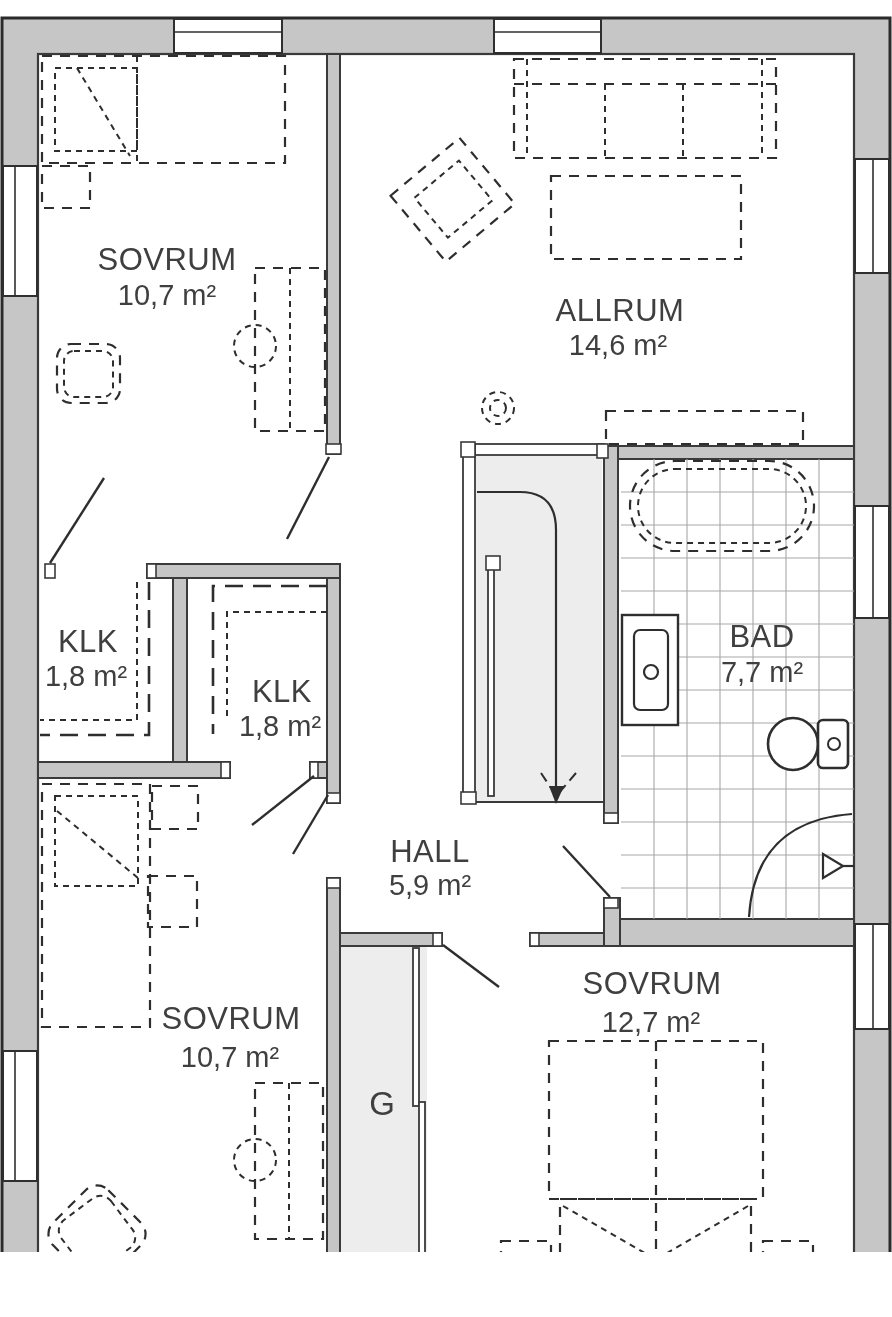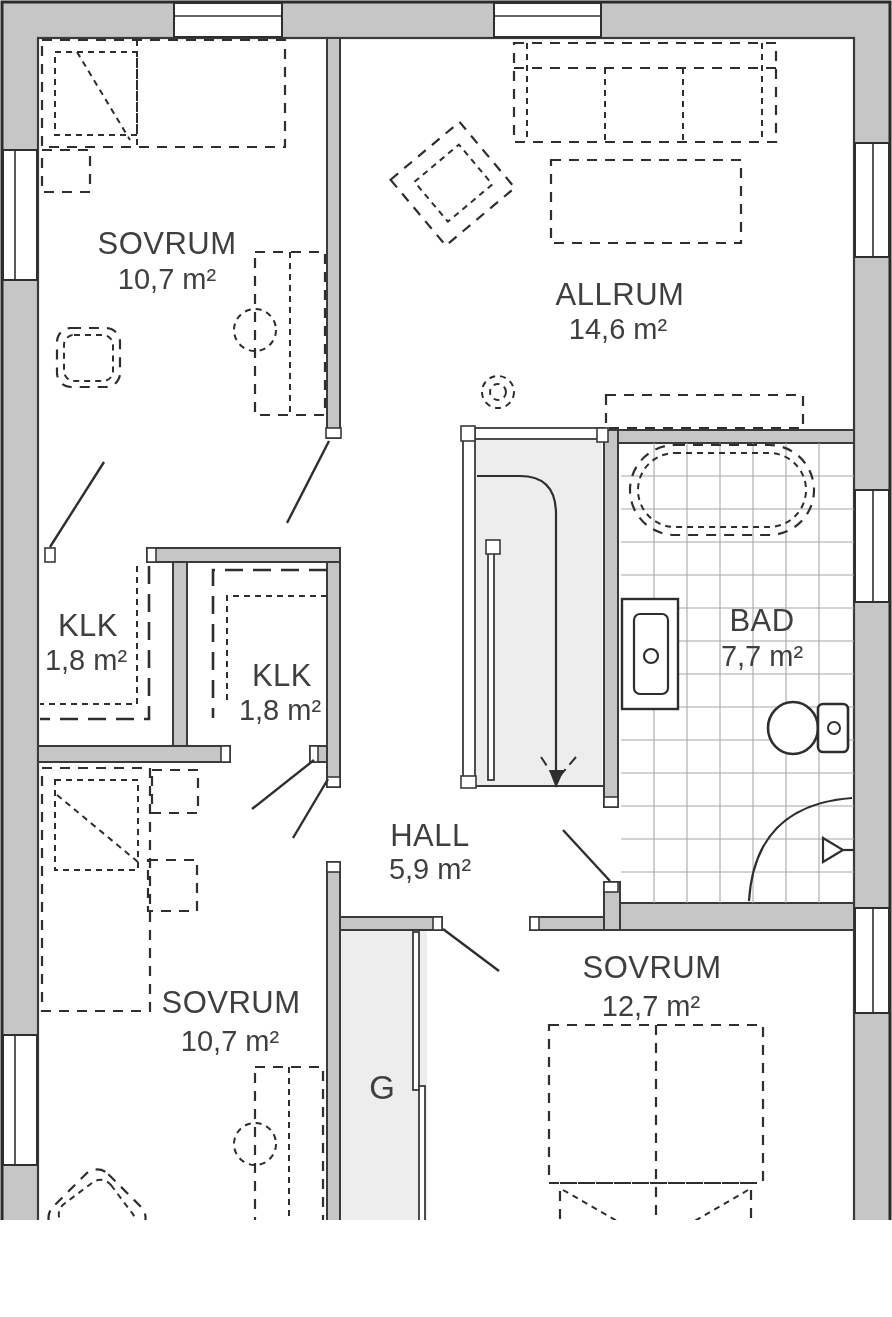--- a/index.html
+++ b/index.html
@@ -1,20 +1,20 @@
 <!DOCTYPE html>
 <html style="--wall: #c6c6c6; --outline: #3a3a3a; --floor: #ffffff; --stair: #ededed; --text: #3f3f3f; --tile: #a8a8a8;"><head>
 <meta charset="utf-8">
 <style>
   :root{
     --wall:#c6c6c6; --outline:#3a3a3a; --floor:#ffffff;
     --stair:#ededed; --text:#3f3f3f; --tile:#a8a8a8; --ink:#2e2e2e;
   }
   html,body{margin:0;padding:0;background:#ffffff;}
-  .page{width:892px;height:1220px;position:relative;margin:0 auto;background:var(--floor);}
+  .page{width:892px;height:1220px;position:relative;margin:16px auto;background:var(--floor);}
   svg{display:block;}
   svg text{font-family:"Liberation Sans", sans-serif; fill:var(--text);}
   .room-name{font-size:31px;letter-spacing:0.5px;}
   .room-area{font-size:29px;}
   .g-label{font-size:33px;}
   .wall{fill:var(--wall);stroke:var(--outline);stroke-width:2;}
   .cap{fill:#ffffff;stroke:var(--outline);stroke-width:1.6;}
   .win{fill:#ffffff;stroke:#2f2f2f;stroke-width:2;}
   .mull{stroke:#2f2f2f;stroke-width:1.6;}
   .dash{stroke:var(--ink);stroke-width:2.2;fill:none;stroke-dasharray:10 8;}

